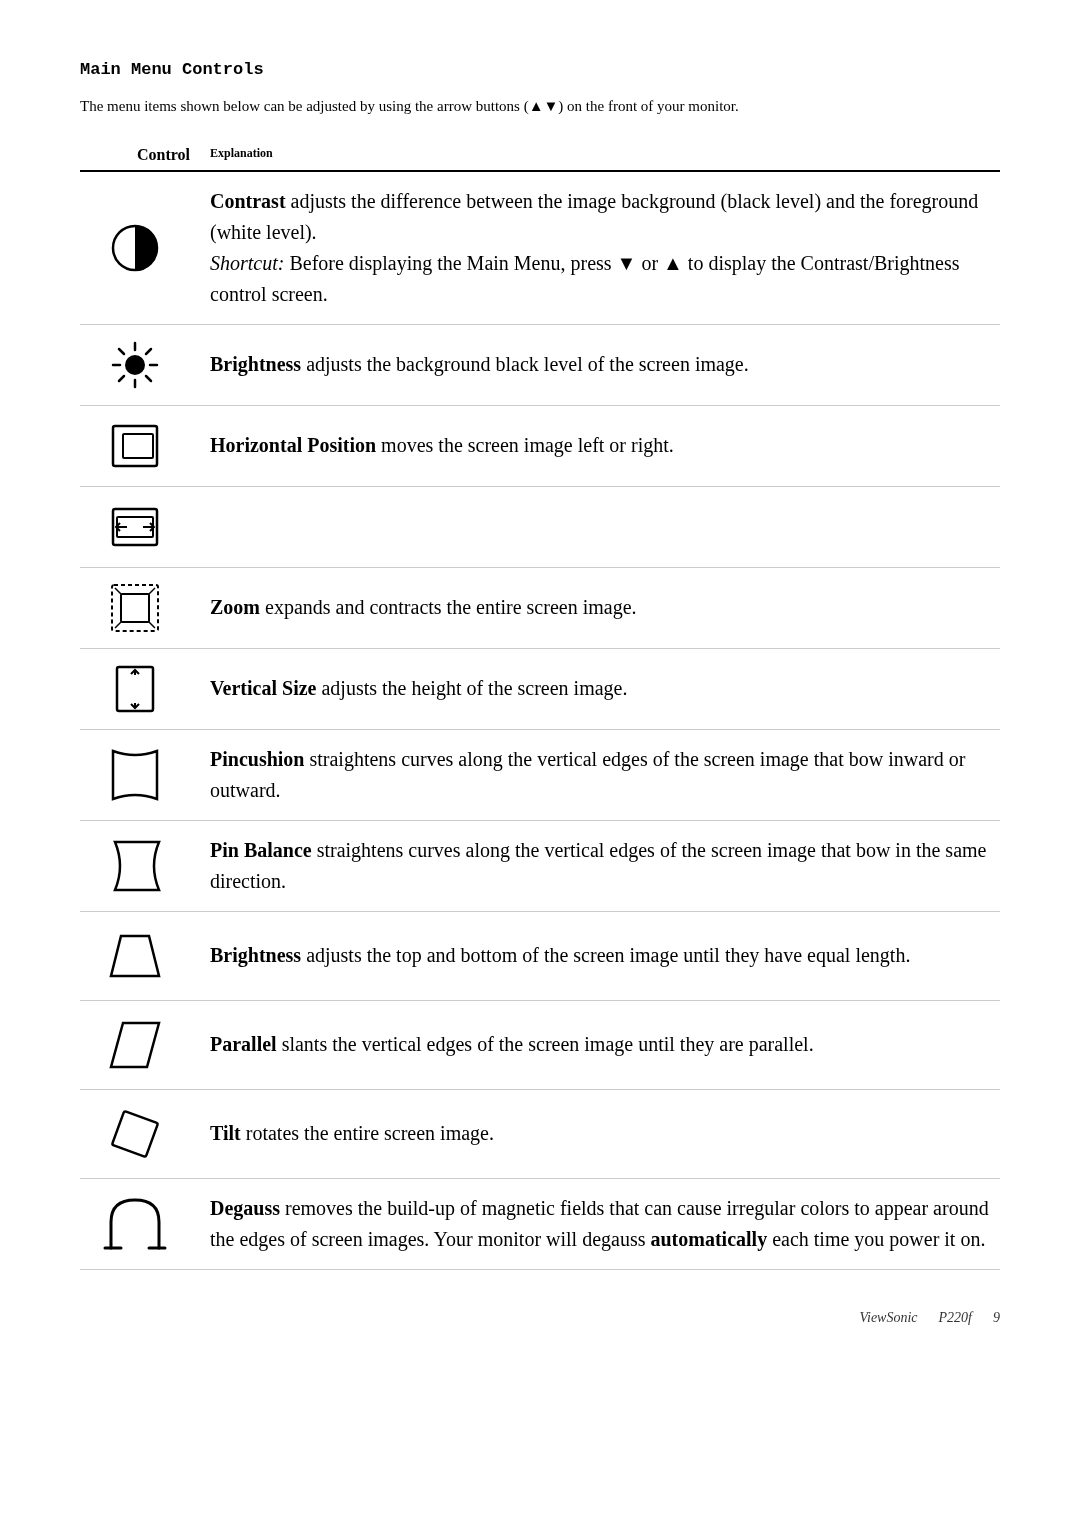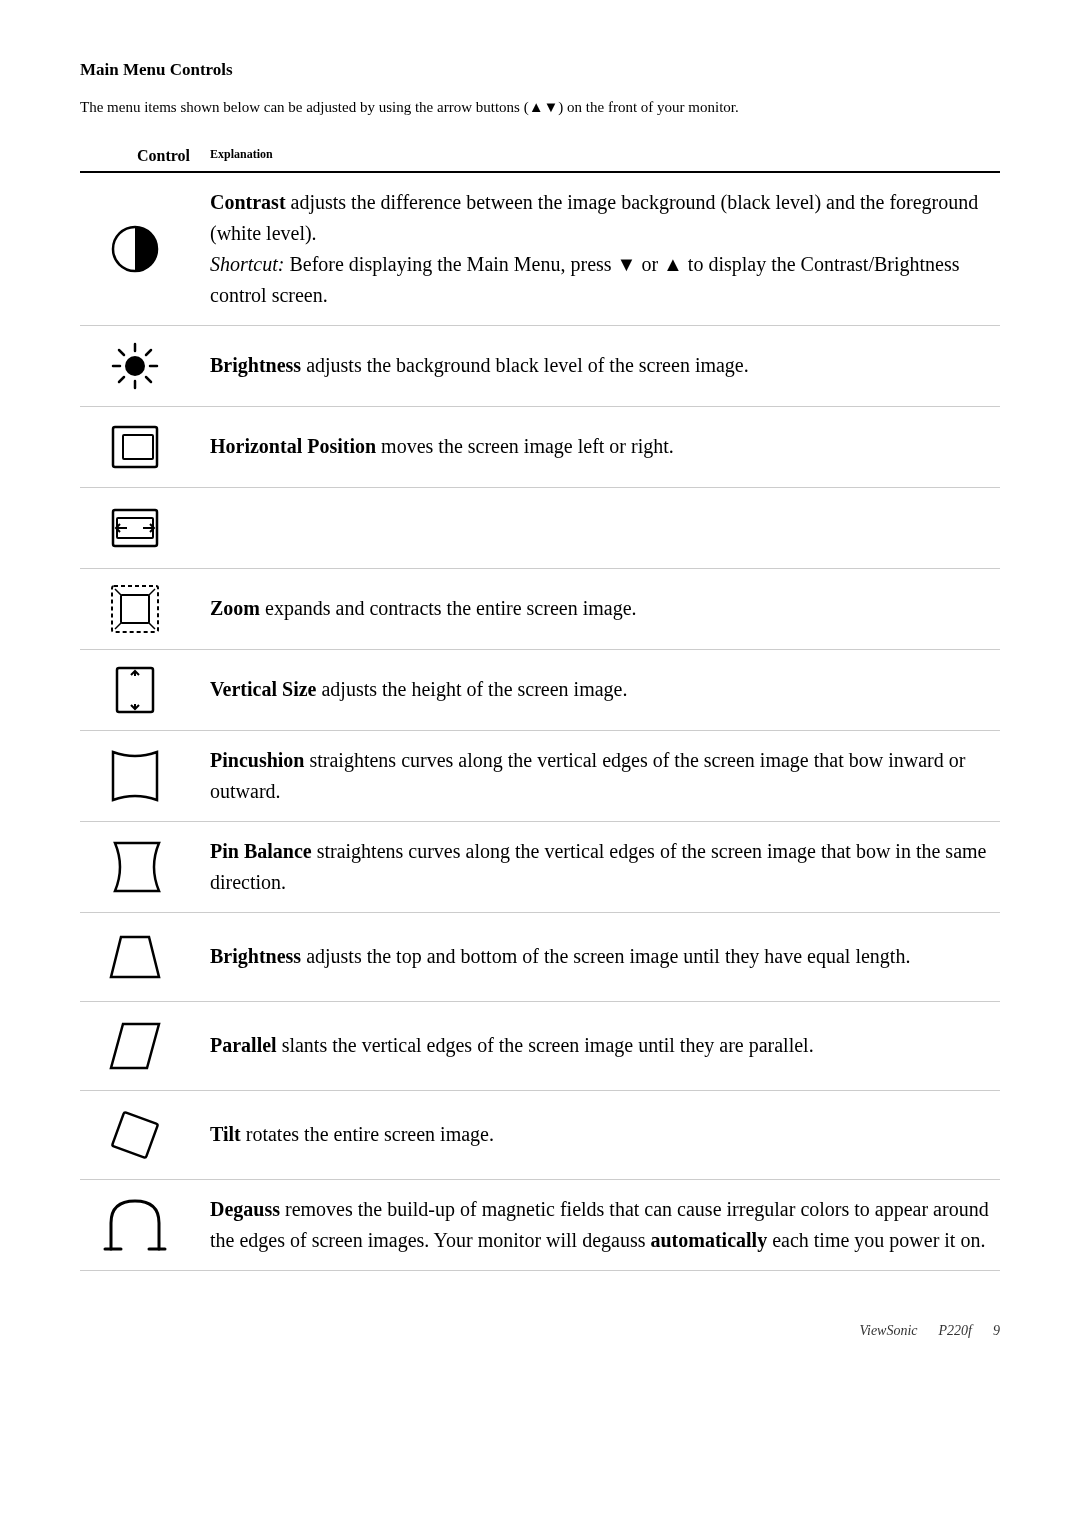--- a/index.html
+++ b/index.html
@@ -20,20 +20,21 @@
 
     .page-container {
       max-width: 920px;
       margin: 0 auto;
     }
 
     .page-title {
       font-weight: bold;
       font-size: 17px;
       margin-bottom: 16px;
+      font-family: Liberation Mono, monospace;
     }
 
     .intro-text {
       font-size: 15px;
       line-height: 1.5;
       margin-bottom: 28px;
     }
 
     .table-container {
       width: 100%;
@@ -86,21 +87,21 @@
 
     .explanation-text strong {
       font-weight: bold;
     }
 
     .explanation-text em {
       font-style: italic;
     }
 
     .footer {
-      margin-top: 52px;
+      margin-top: 40px;
       text-align: right;
       font-size: 14px;
       font-style: italic;
       color: #333;
     }
 
     
     .icon-svg {
       width: 52px;
       height: 52px;

